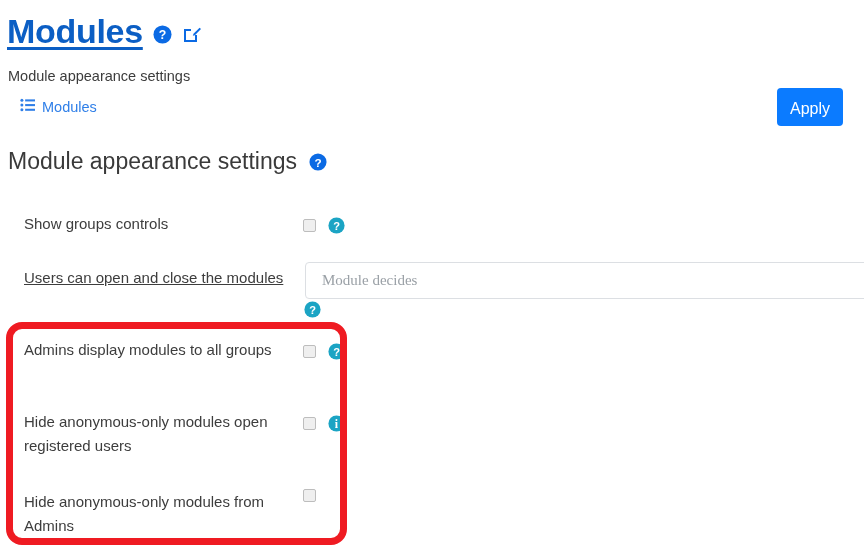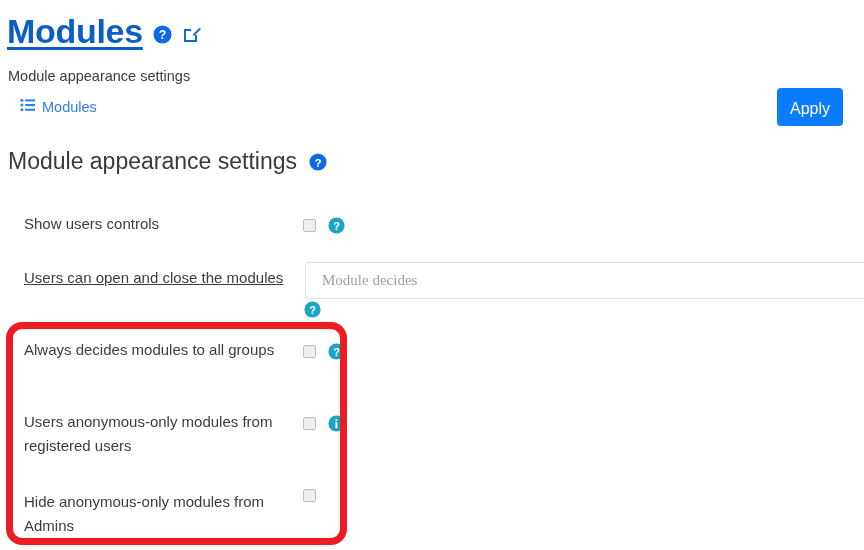--- a/index.html
+++ b/index.html
@@ -227,21 +227,21 @@
     <span class="section-heading">Module appearance settings</span>
     <span class="icon-circle">
       <svg width="18" height="18" viewBox="0 0 20 20">
         <circle cx="10" cy="10" r="9.5" fill="#0b6ae4"></circle>
         <text x="10" y="15" font-family="Liberation Sans, sans-serif" font-size="13" font-weight="bold" fill="#ffffff" text-anchor="middle">?</text>
       </svg>
     </span>
   </div>
 
   <div class="setting-row" style="top:212px;">
-    <div class="setting-label" style="top:0;">Show users controls</div>
+    <div class="setting-label" style="top:0;">Show groups controls</div>
     <div class="control-col" style="top:4px;">
       <span class="checkbox"></span>
       <span class="icon-circle" style="margin-left:8px;">
         <svg width="17" height="17" viewBox="0 0 20 20">
           <circle cx="10" cy="10" r="9.5" fill="#1ba4c4"></circle>
           <text x="10" y="15" font-family="Liberation Sans, sans-serif" font-size="13" font-weight="bold" fill="#ffffff" text-anchor="middle">?</text>
         </svg>
       </span>
     </div>
   </div>
@@ -254,34 +254,34 @@
     <span class="select-arrow"></span>
   </div>
   <span class="icon-circle" style="position:absolute; left:304px; top:301px;">
     <svg width="17" height="17" viewBox="0 0 20 20">
       <circle cx="10" cy="10" r="9.5" fill="#1ba4c4"></circle>
       <text x="10" y="15" font-family="Liberation Sans, sans-serif" font-size="13" font-weight="bold" fill="#ffffff" text-anchor="middle">?</text>
     </svg>
   </span>
 
   <div class="setting-row" style="top:338px;">
-    <div class="setting-label" style="top:0;">Always decides modules to all groups</div>
+    <div class="setting-label" style="top:0;">Admins display modules to all groups</div>
     <div class="control-col" style="top:4px;">
       <span class="checkbox"></span>
       <span class="icon-circle" style="margin-left:8px;">
         <svg width="17" height="17" viewBox="0 0 20 20">
           <circle cx="10" cy="10" r="9.5" fill="#1ba4c4"></circle>
           <text x="10" y="15" font-family="Liberation Sans, sans-serif" font-size="13" font-weight="bold" fill="#ffffff" text-anchor="middle">?</text>
         </svg>
       </span>
     </div>
   </div>
 
   <div class="setting-row" style="top:410px;">
-    <div class="setting-label" style="top:0;">Users anonymous-only modules from registered users</div>
+    <div class="setting-label" style="top:0;">Hide anonymous-only modules open registered users</div>
     <div class="control-col" style="top:4px;">
       <span class="checkbox"></span>
       <span class="icon-circle" style="margin-left:8px;">
         <svg width="17" height="17" viewBox="0 0 20 20">
           <circle cx="10" cy="10" r="9.5" fill="#1ba4c4"></circle>
           <text x="10" y="15" font-family="Liberation Serif, serif" font-size="14" font-weight="bold" fill="#ffffff" text-anchor="middle">i</text>
         </svg>
       </span>
     </div>
   </div>

